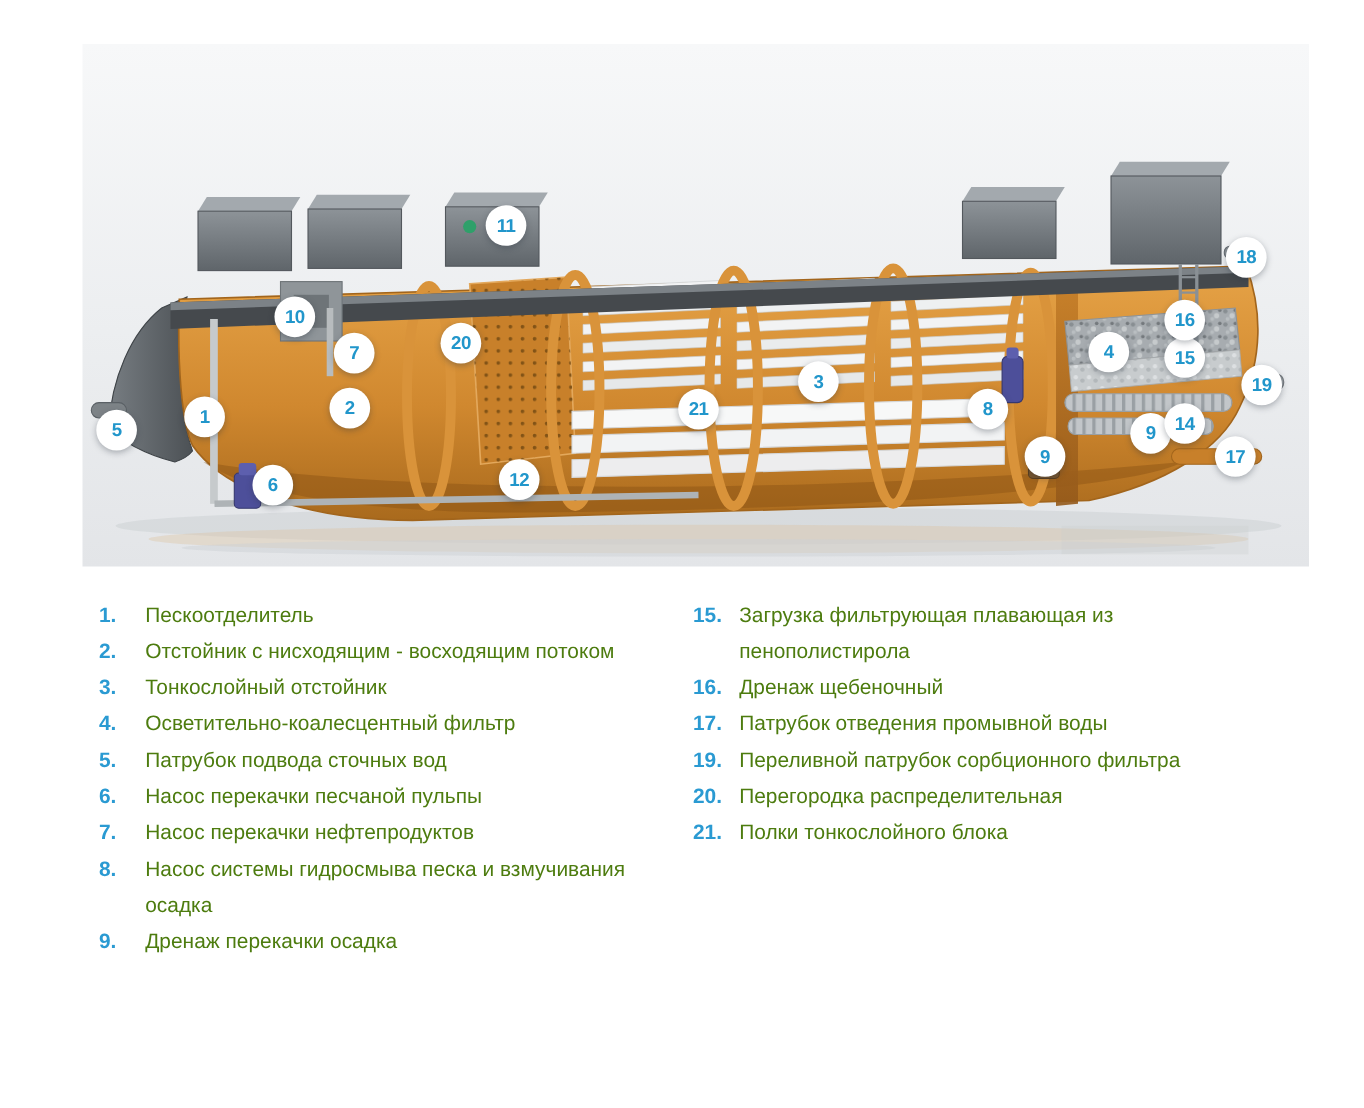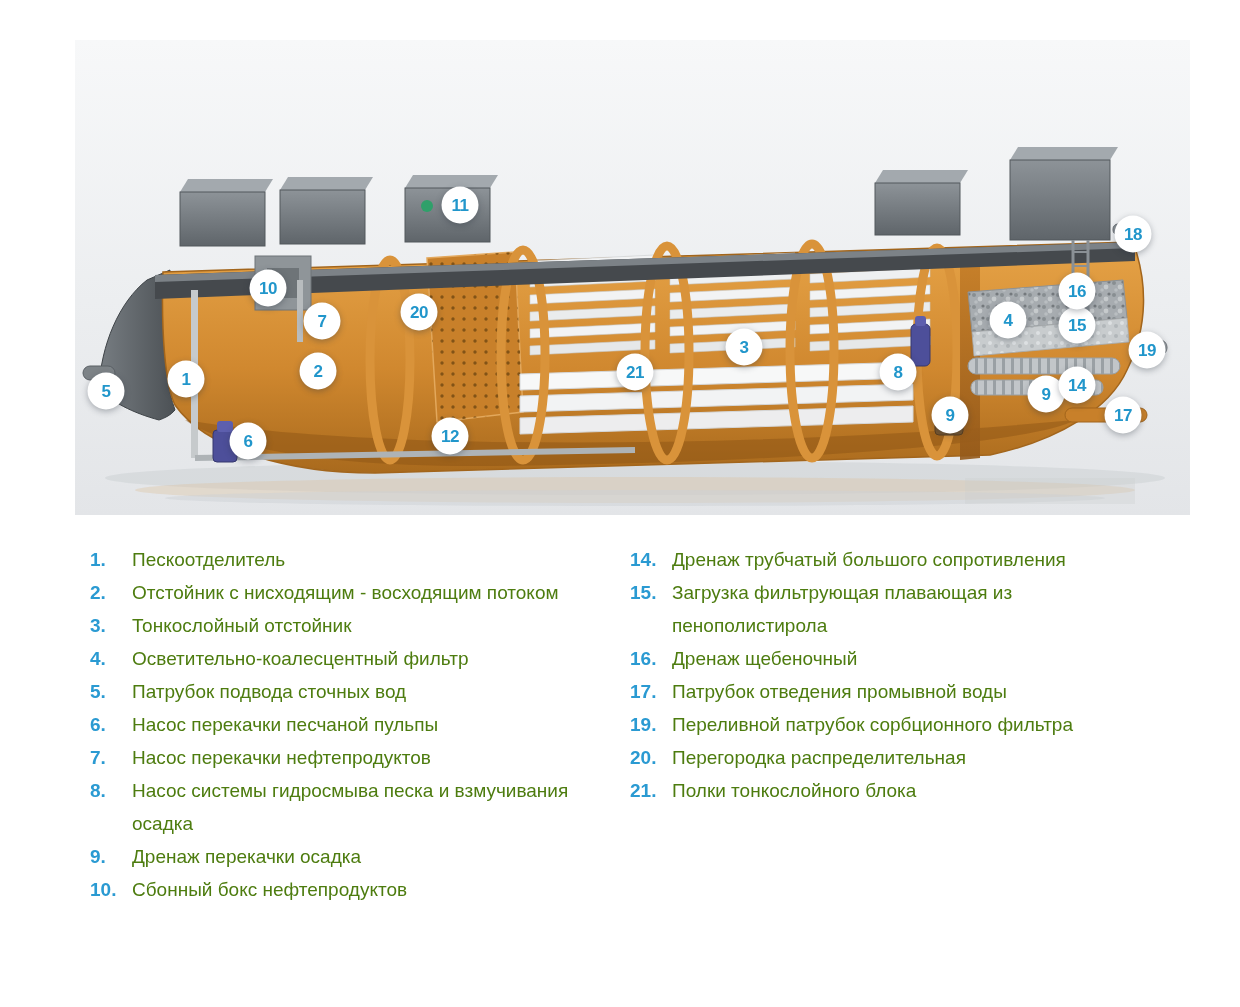--- a/index.html
+++ b/index.html
@@ -216,21 +216,21 @@
       <div class="badge" style="left: 318px; top: 371px;">2</div>
       <div class="badge" style="left: 744px; top: 347px;">3</div>
       <div class="badge" style="left: 1008px; top: 320px;">4</div>
       <div class="badge" style="left: 106px; top: 391px;">5</div>
       <div class="badge" style="left: 248px; top: 441px;">6</div>
       <div class="badge" style="left: 322px; top: 321px;">7</div>
       <div class="badge" style="left: 898px; top: 372px;">8</div>
       <div class="badge" style="left: 950px; top: 415px;">9</div>
       <div class="badge" style="left: 268px; top: 288px;">10</div>
       <div class="badge" style="left: 460px; top: 205px;">11</div>
-      <div class="badge" style="left: 450px; top: 436px;">12</div>
+      <div class="badge" style="left: 472px; top: 436px;">12</div>
       <div class="badge" style="left: 1046px; top: 394px;">9</div>
       <div class="badge" style="left: 1077px; top: 366px; margin-top: 19px;">14</div>
       <div class="badge" style="left: 1077px; top: 325px;">15</div>
       <div class="badge" style="left: 1077px; top: 291px;">16</div>
       <div class="badge" style="left: 1123px; top: 415px;">17</div>
       <div class="badge" style="left: 1133px; top: 234px;">18</div>
       <div class="badge" style="left: 1147px; top: 350px;">19</div>
       <div class="badge" style="left: 419px; top: 312px;">20</div>
       <div class="badge" style="left: 635px; top: 372px; text-align: right;">21</div>
     </div>
@@ -266,31 +266,23 @@
           <span class="legend-text">Насос перекачки нефтепродуктов</span>
         </div>
         <div class="legend-item">
           <span class="legend-num">8.</span>
           <span class="legend-text">Насос системы гидросмыва песка и взмучивания осадка</span>
         </div>
         <div class="legend-item">
           <span class="legend-num">9.</span>
           <span class="legend-text">Дренаж перекачки осадка</span>
         </div>
-        <div class="legend-item">
-          <span class="legend-num">10.</span>
-          <span class="legend-text">Сбонный бокс нефтепродуктов</span>
-        </div>
       </div>
     <div class="legend-col right">
         <div class="legend-item">
-          <span class="legend-num">14.</span>
-          <span class="legend-text">Дренаж трубчатый большого сопротивления</span>
-        </div>
-        <div class="legend-item">
           <span class="legend-num">15.</span>
           <span class="legend-text">Загрузка фильтрующая плавающая из пенополистирола</span>
         </div>
         <div class="legend-item">
           <span class="legend-num">16.</span>
           <span class="legend-text">Дренаж щебеночный</span>
         </div>
         <div class="legend-item">
           <span class="legend-num">17.</span>
           <span class="legend-text">Патрубок отведения промывной воды</span>

